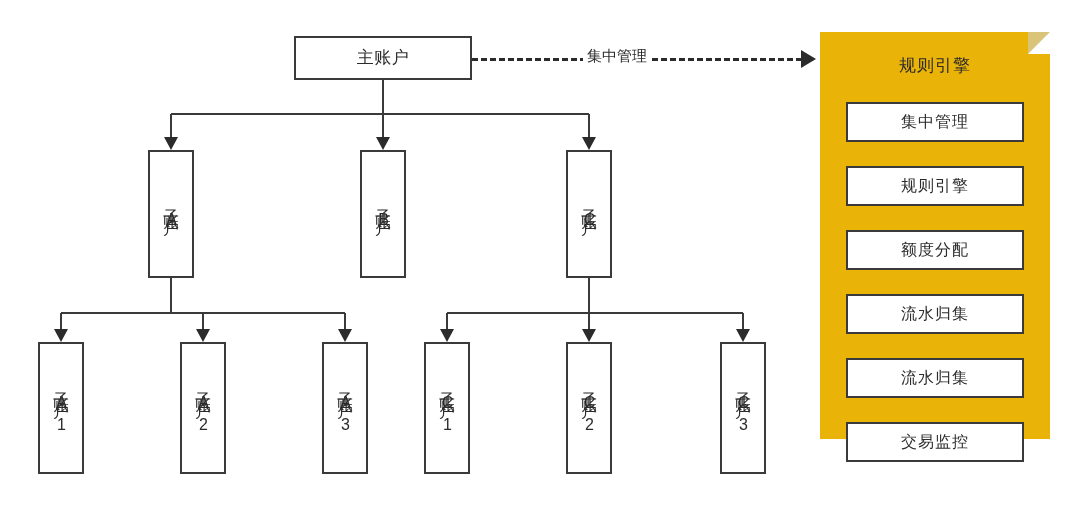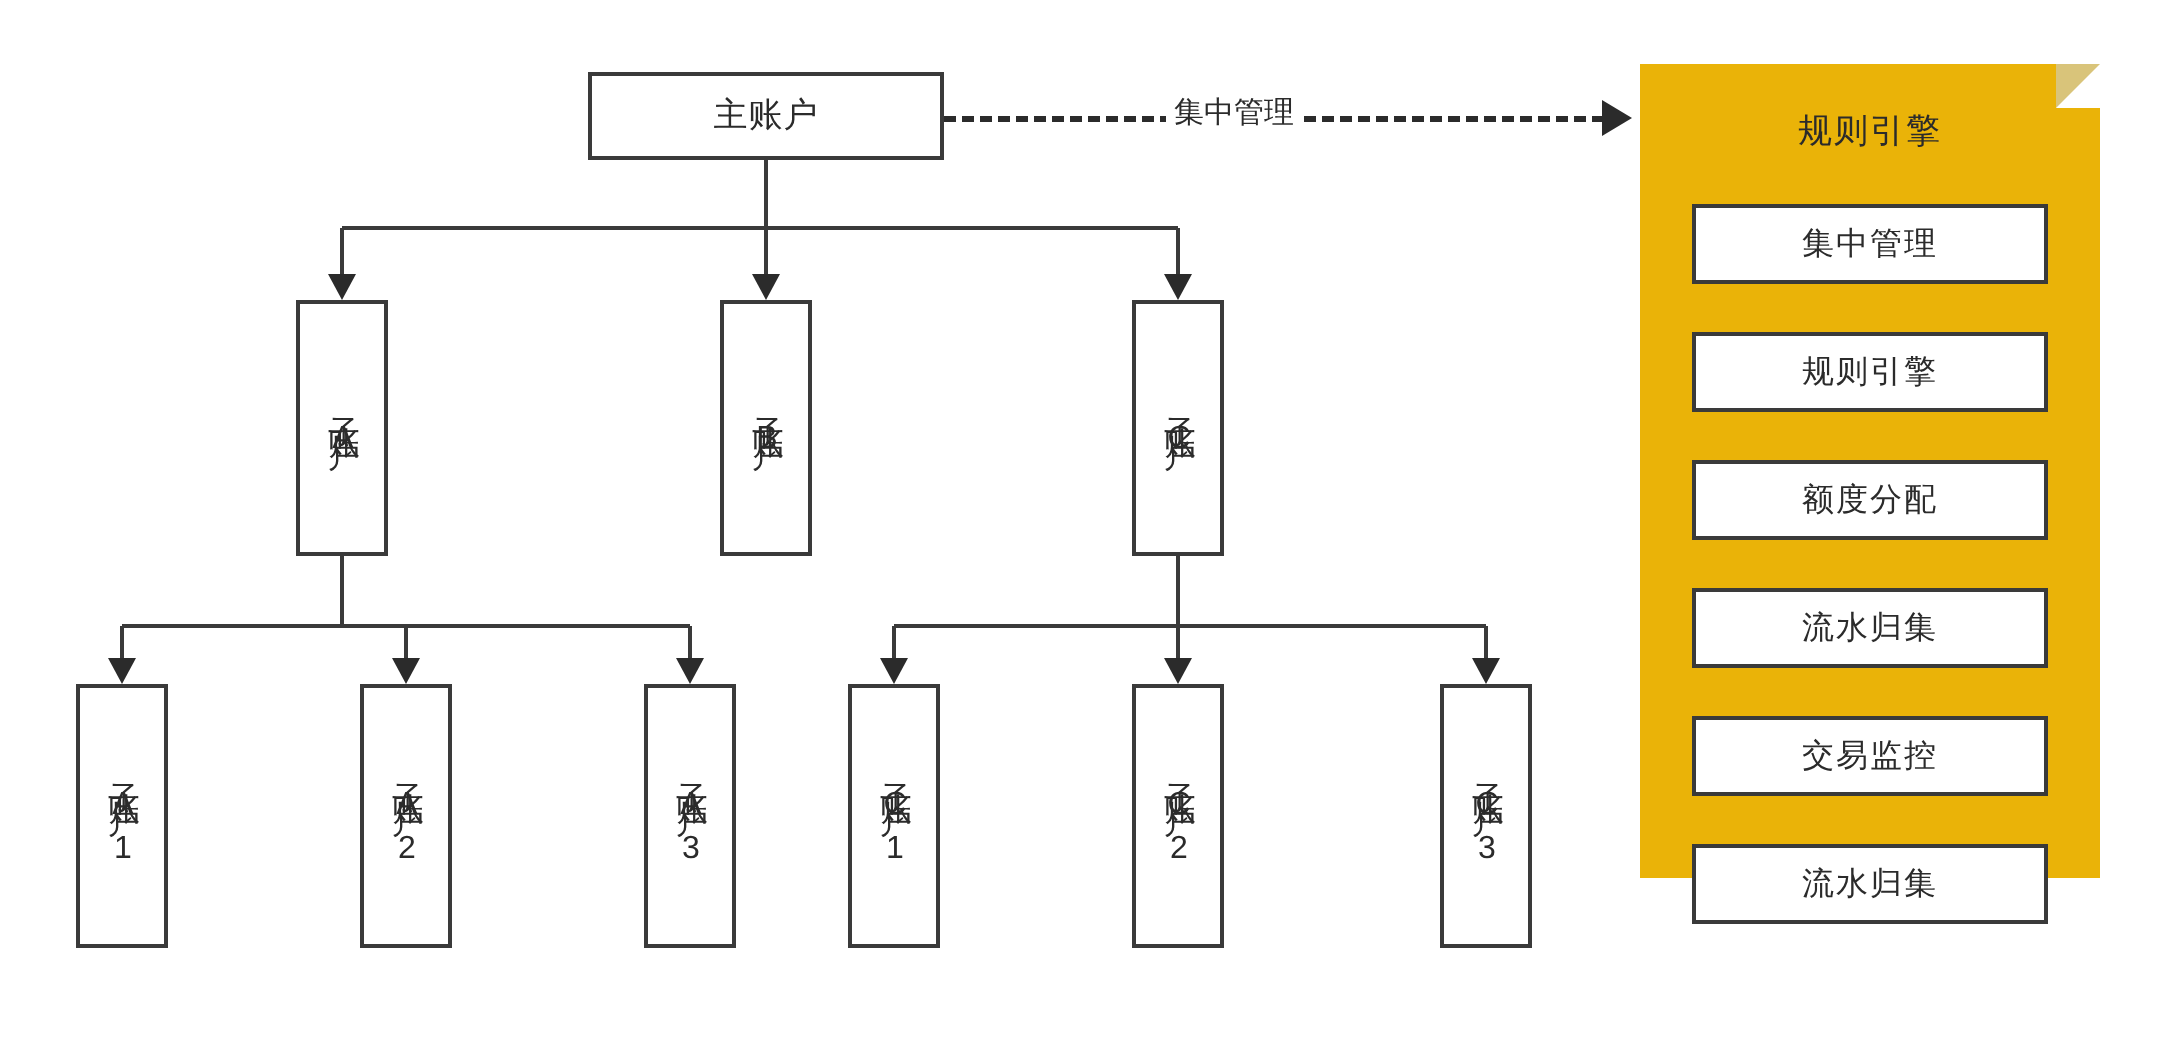--- a/index.html
+++ b/index.html
@@ -228,21 +228,21 @@
         <div class="rule-item">
           <span>规则引擎</span>
         </div>
         <div class="rule-item">
           <span>额度分配</span>
         </div>
         <div class="rule-item">
           <span>流水归集</span>
         </div>
         <div class="rule-item">
+          <span>流水归集</span>
+        </div>
+        <div class="rule-item">
           <span>交易监控</span>
         </div>
-        <div class="rule-item">
-          <span>流水归集</span>
-        </div>
       </div>
   </div>
 
 </div>
 
 </body></html>

